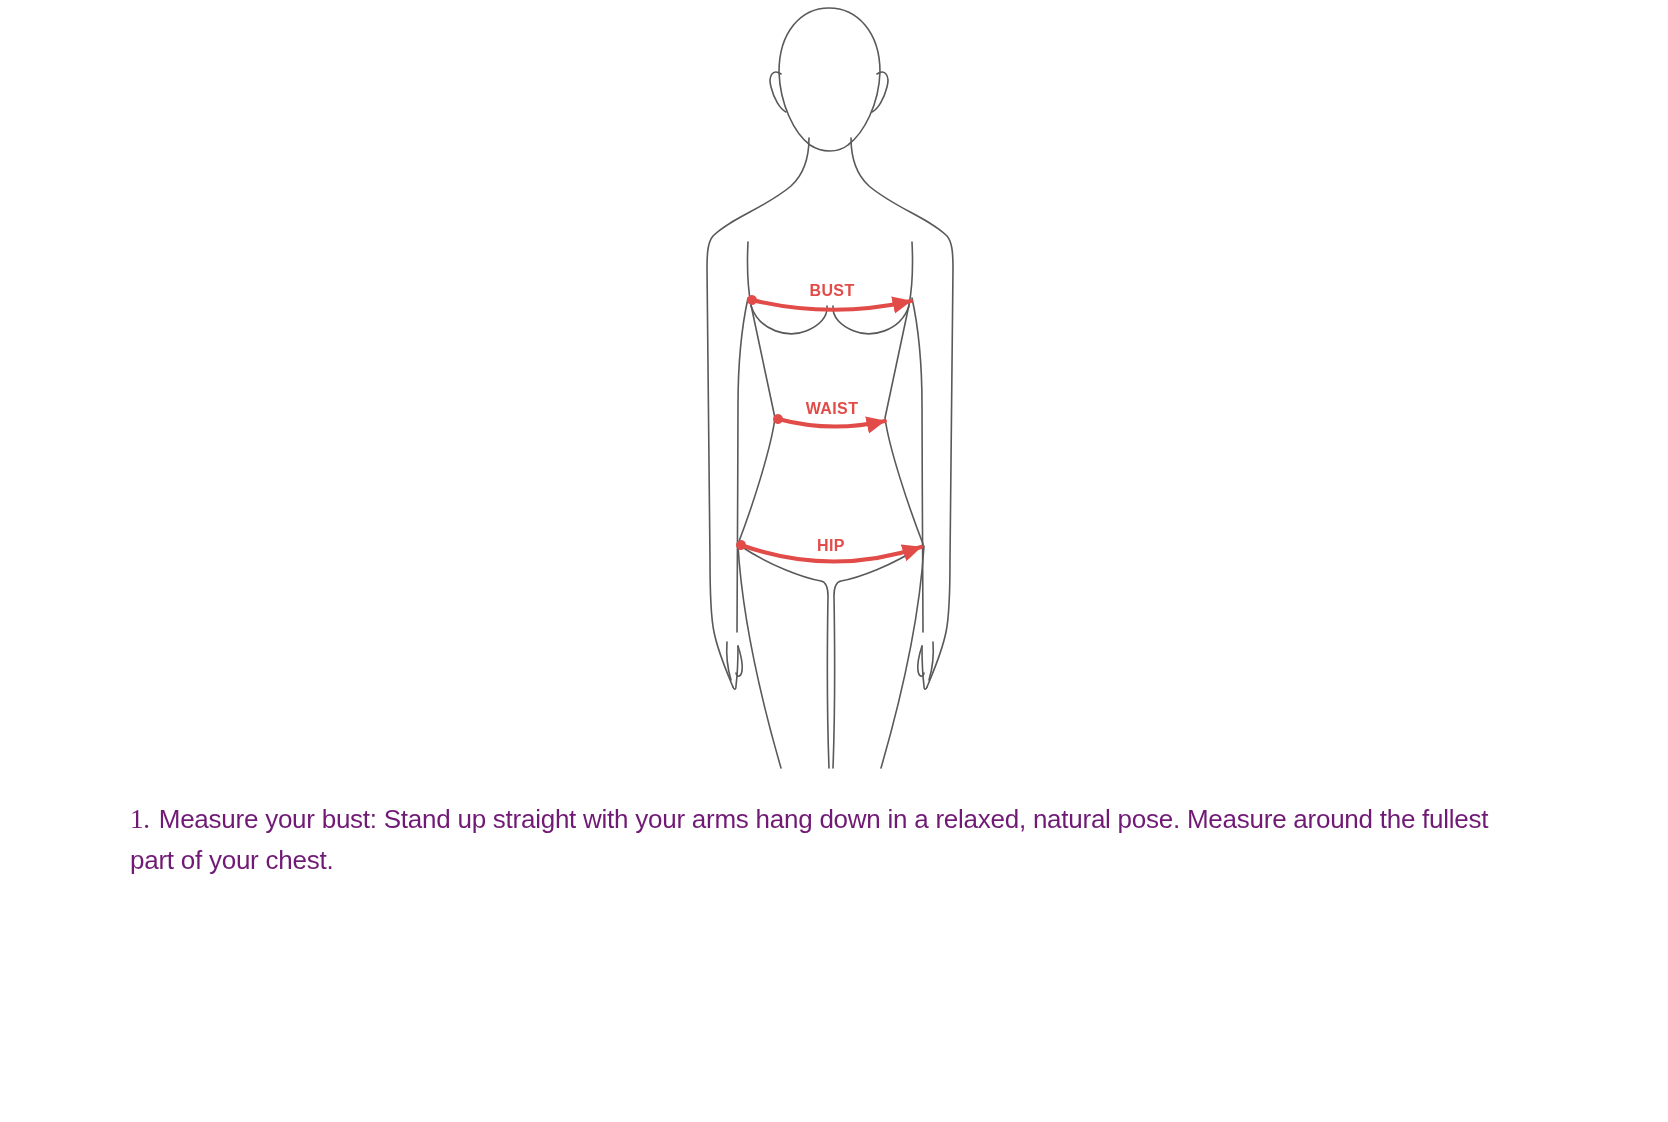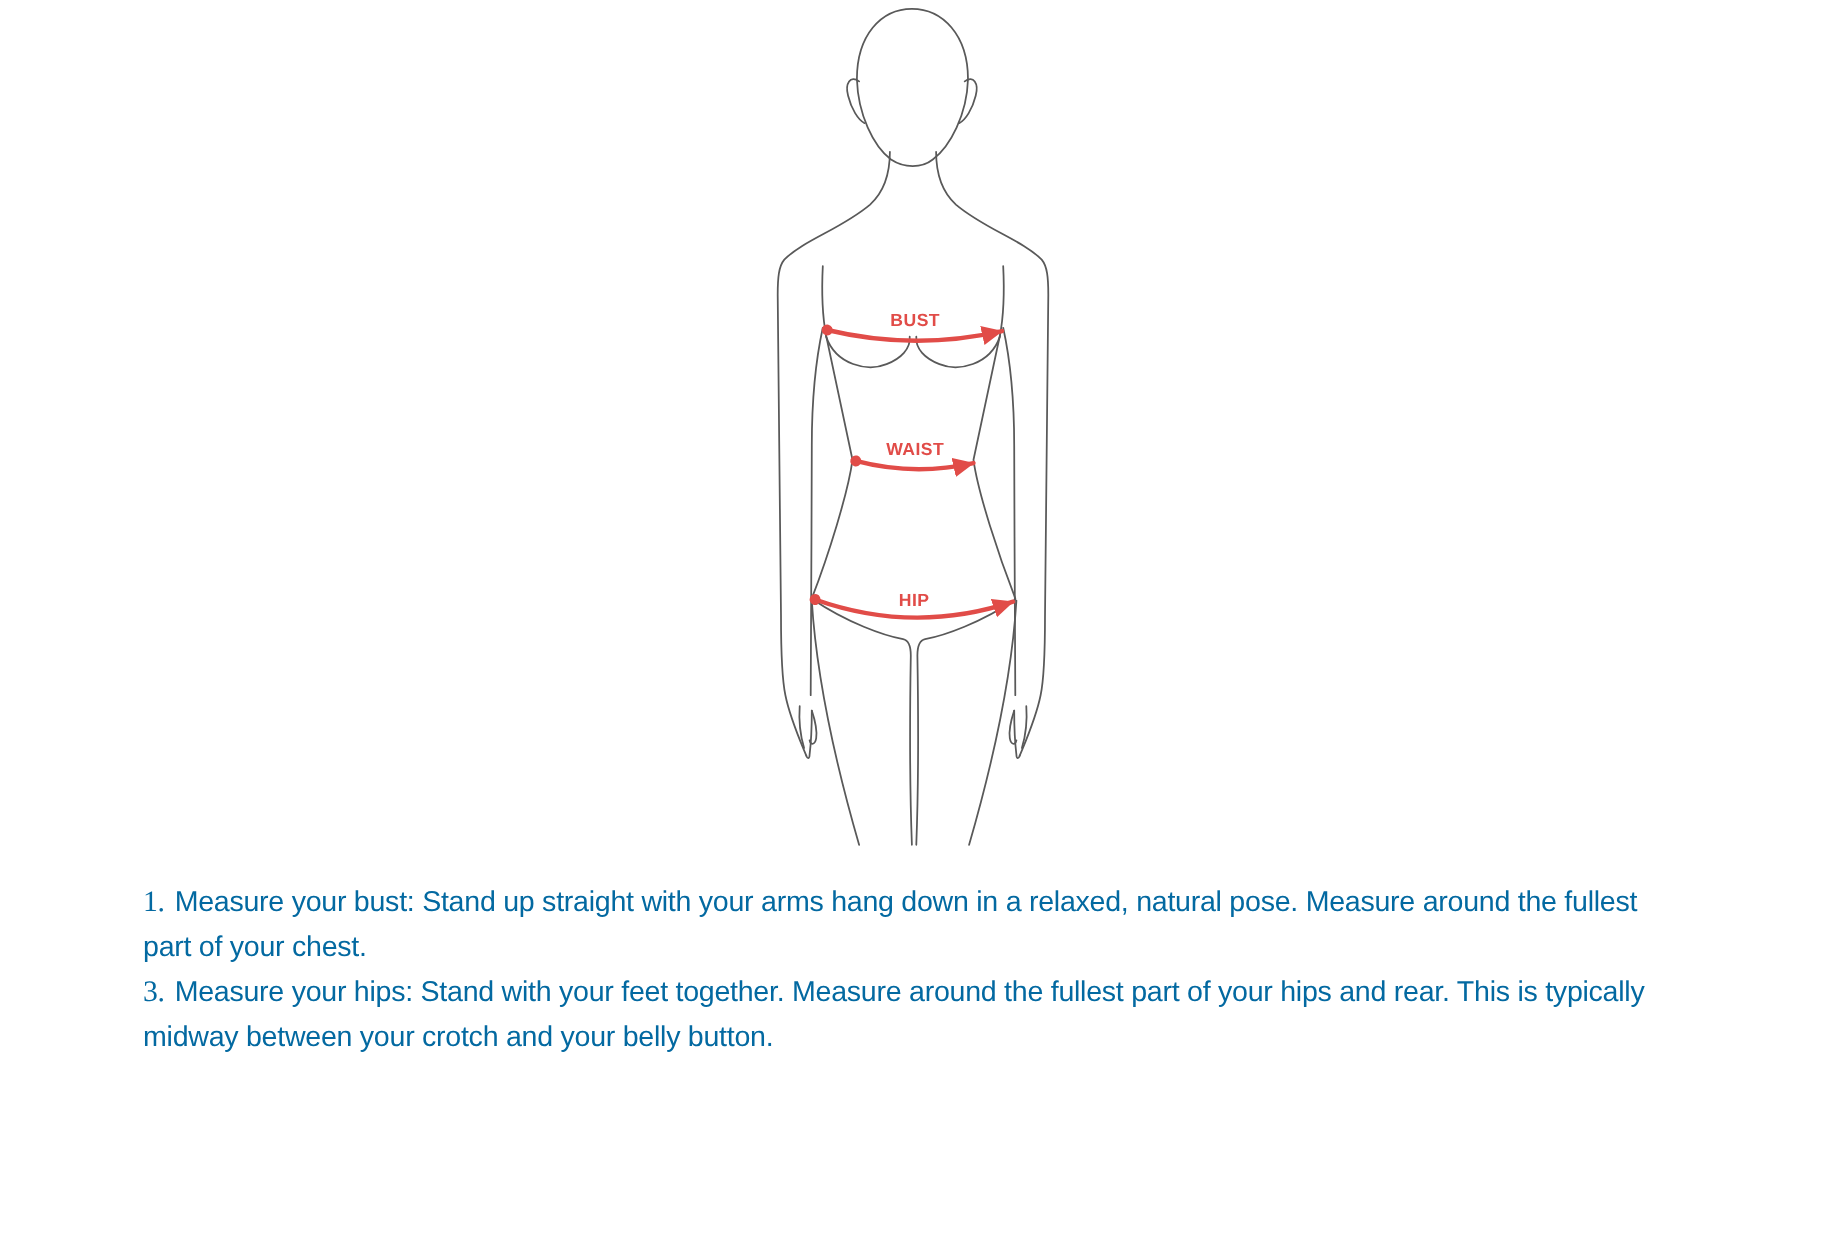--- a/index.html
+++ b/index.html
@@ -23,21 +23,21 @@
     font-family: "Liberation Sans", sans-serif;
     font-weight: bold;
     font-size: 16px;
     letter-spacing: 0.4px;
   }
   #instructions {
     position: absolute;
     left: 130px;
     top: 799px;
     width: 1470px;
-    color: #0369a1;
+    color: #701a75;
     font-size: 26px;
     line-height: 41px;
     letter-spacing: -0.25px;
   }
   .instruction { margin: 0; padding: 0; }
   .instr-num {
     font-family: "Liberation Serif", serif;
     font-size: 27px;
     margin-right: 9px;
   }
@@ -103,17 +103,15 @@
 
       <text class="measure-label" x="832" y="296" text-anchor="middle" fill="#e14c48">BUST</text>
       <text class="measure-label" x="832" y="414" text-anchor="middle" fill="#e14c48">WAIST</text>
       <text class="measure-label" x="831" y="551" text-anchor="middle" fill="#e14c48">HIP</text>
     </svg>
   </div>
 
   <div id="instructions">
     <p class="instruction"><span class="instr-num">1.</span><span class="instr-text">Measure your bust: Stand up straight with your arms hang down in a relaxed, natural pose. Measure around the fullest
 part of your chest.</span></p>
-    <p class="instruction"><span class="instr-num">3.</span><span class="instr-text">Measure your hips: Stand with your feet together. Measure around the fullest part of your hips and rear. This is typically
-midway between your crotch and your belly button.</span></p>
   </div>
 
 </div>
 
 </body></html>

